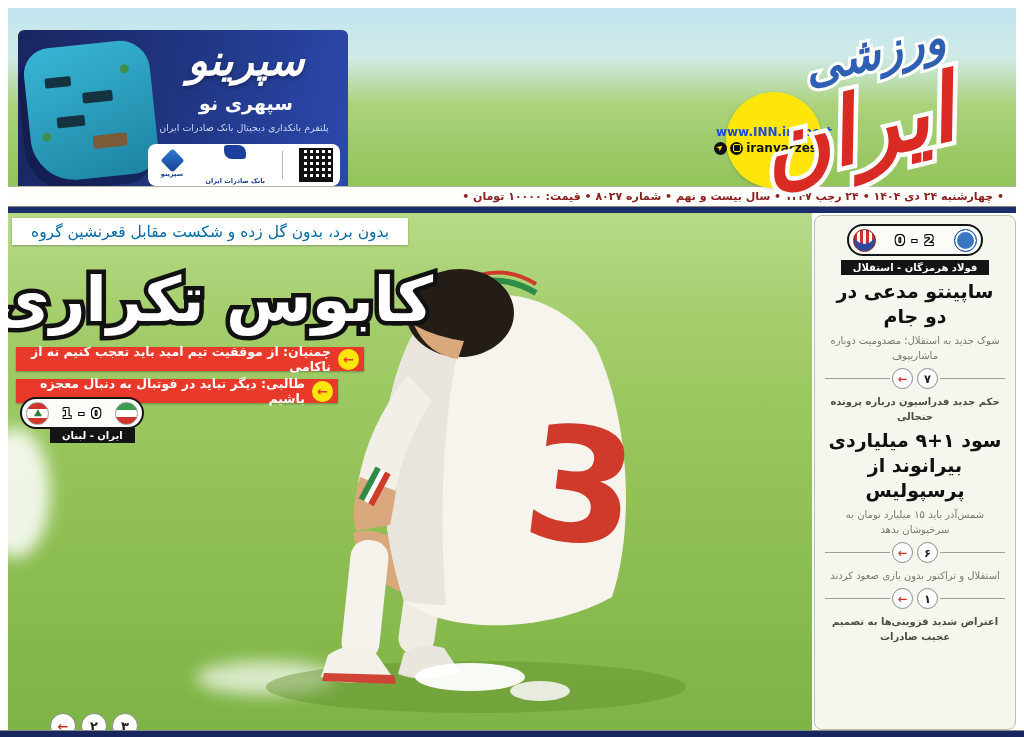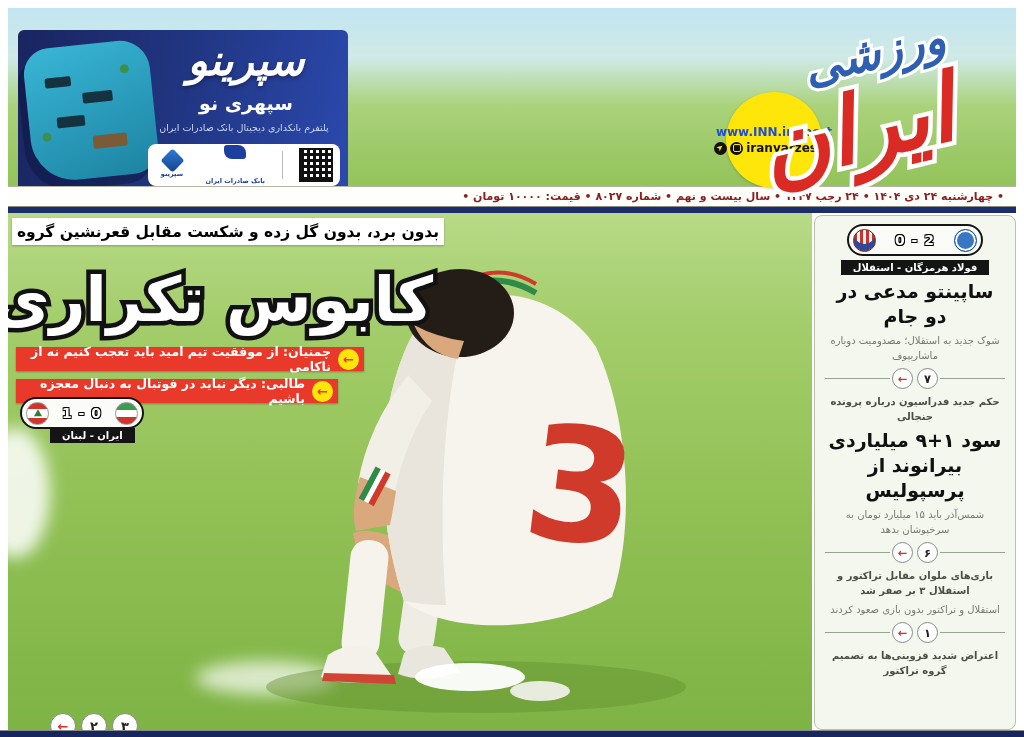--- a/index.html
+++ b/index.html
@@ -79,23 +79,23 @@
   }
   .navy-rule{left:8px;top:207px;width:1008px;height:6px;background:#1c2d6b;}
 
   
   .photo{
     left:8px;top:213px;width:804px;height:517px;overflow:hidden;
     background:linear-gradient(180deg,#b7da88 0%,#a3cd6a 22%,#92c156 55%,#7eb345 100%);
   }
   .blur-blob{position:absolute;background:#fff;border-radius:50%;filter:blur(8px);opacity:.85;}
   .kicker{
-    position:absolute;left:4px;top:5px;width:432px;height:27px;background:#fff;
+    position:absolute;left:4px;top:5px;width:396px;height:27px;background:#fff;
     display:flex;align-items:center;justify-content:center;direction:rtl;
-    color:#000000;font-weight:bold;font-size:15.5px;box-shadow:0 1px 2px rgba(0,0,0,.25);
+    color:#0369a1;font-weight:normal;font-size:15.5px;box-shadow:0 1px 2px rgba(0,0,0,.25);
   }
   .headline-svg{position:absolute;left:0;top:28px;width:410px;height:112px;overflow:visible;}
   .quote-bar{
     position:absolute;height:24px;background:#e8392b;display:flex;align-items:center;direction:rtl;
     color:#fff;font-weight:bold;font-size:12.5px;padding:0 5px;box-sizing:border-box;
     box-shadow:0 1px 2px rgba(0,0,0,.3);
   }
   .q1{left:8px;top:134px;width:348px;}
   .q2{left:8px;top:166px;width:322px;}
   .qdot{
@@ -295,29 +295,28 @@
       <div class="sb-kicker">حکم جدید فدراسیون درباره پرونده جنجالی</div>
       <div class="sb-headline">سود ۱+۹ میلیاردی بیرانوند از پرسپولیس</div>
       <div class="sb-sub">شمس‌آذر باید ۱۵ میلیارد تومان به سرخپوشان بدهد</div>
       <div class="sb-divider">
         <span class="dot arr">←</span>
         <span class="dot">۶</span>
       </div>
     </div>
 
     <div>
-      <div class="sb-kicker">بازی‌های ملوان مقابل تراکتور و استقلال ۳ بر صفر شد</div>
       <div class="sb-sub">استقلال و تراکتور بدون بازی صعود کردند</div>
       <div class="sb-divider">
         <span class="dot arr">←</span>
         <span class="dot">۱</span>
       </div>
     </div>
 
     <div>
-      <div class="sb-kicker">اعتراض شدید قزوینی‌ها به تصمیم گروه تراکتور</div>
+      <div class="sb-kicker">اعتراض شدید قزوینی‌ها به تصمیم عجیب صادرات</div>
 
     </div>
 
   </div>
 
   <div class="abs bottom-bar"></div>
 </div>
 
 </body></html>

